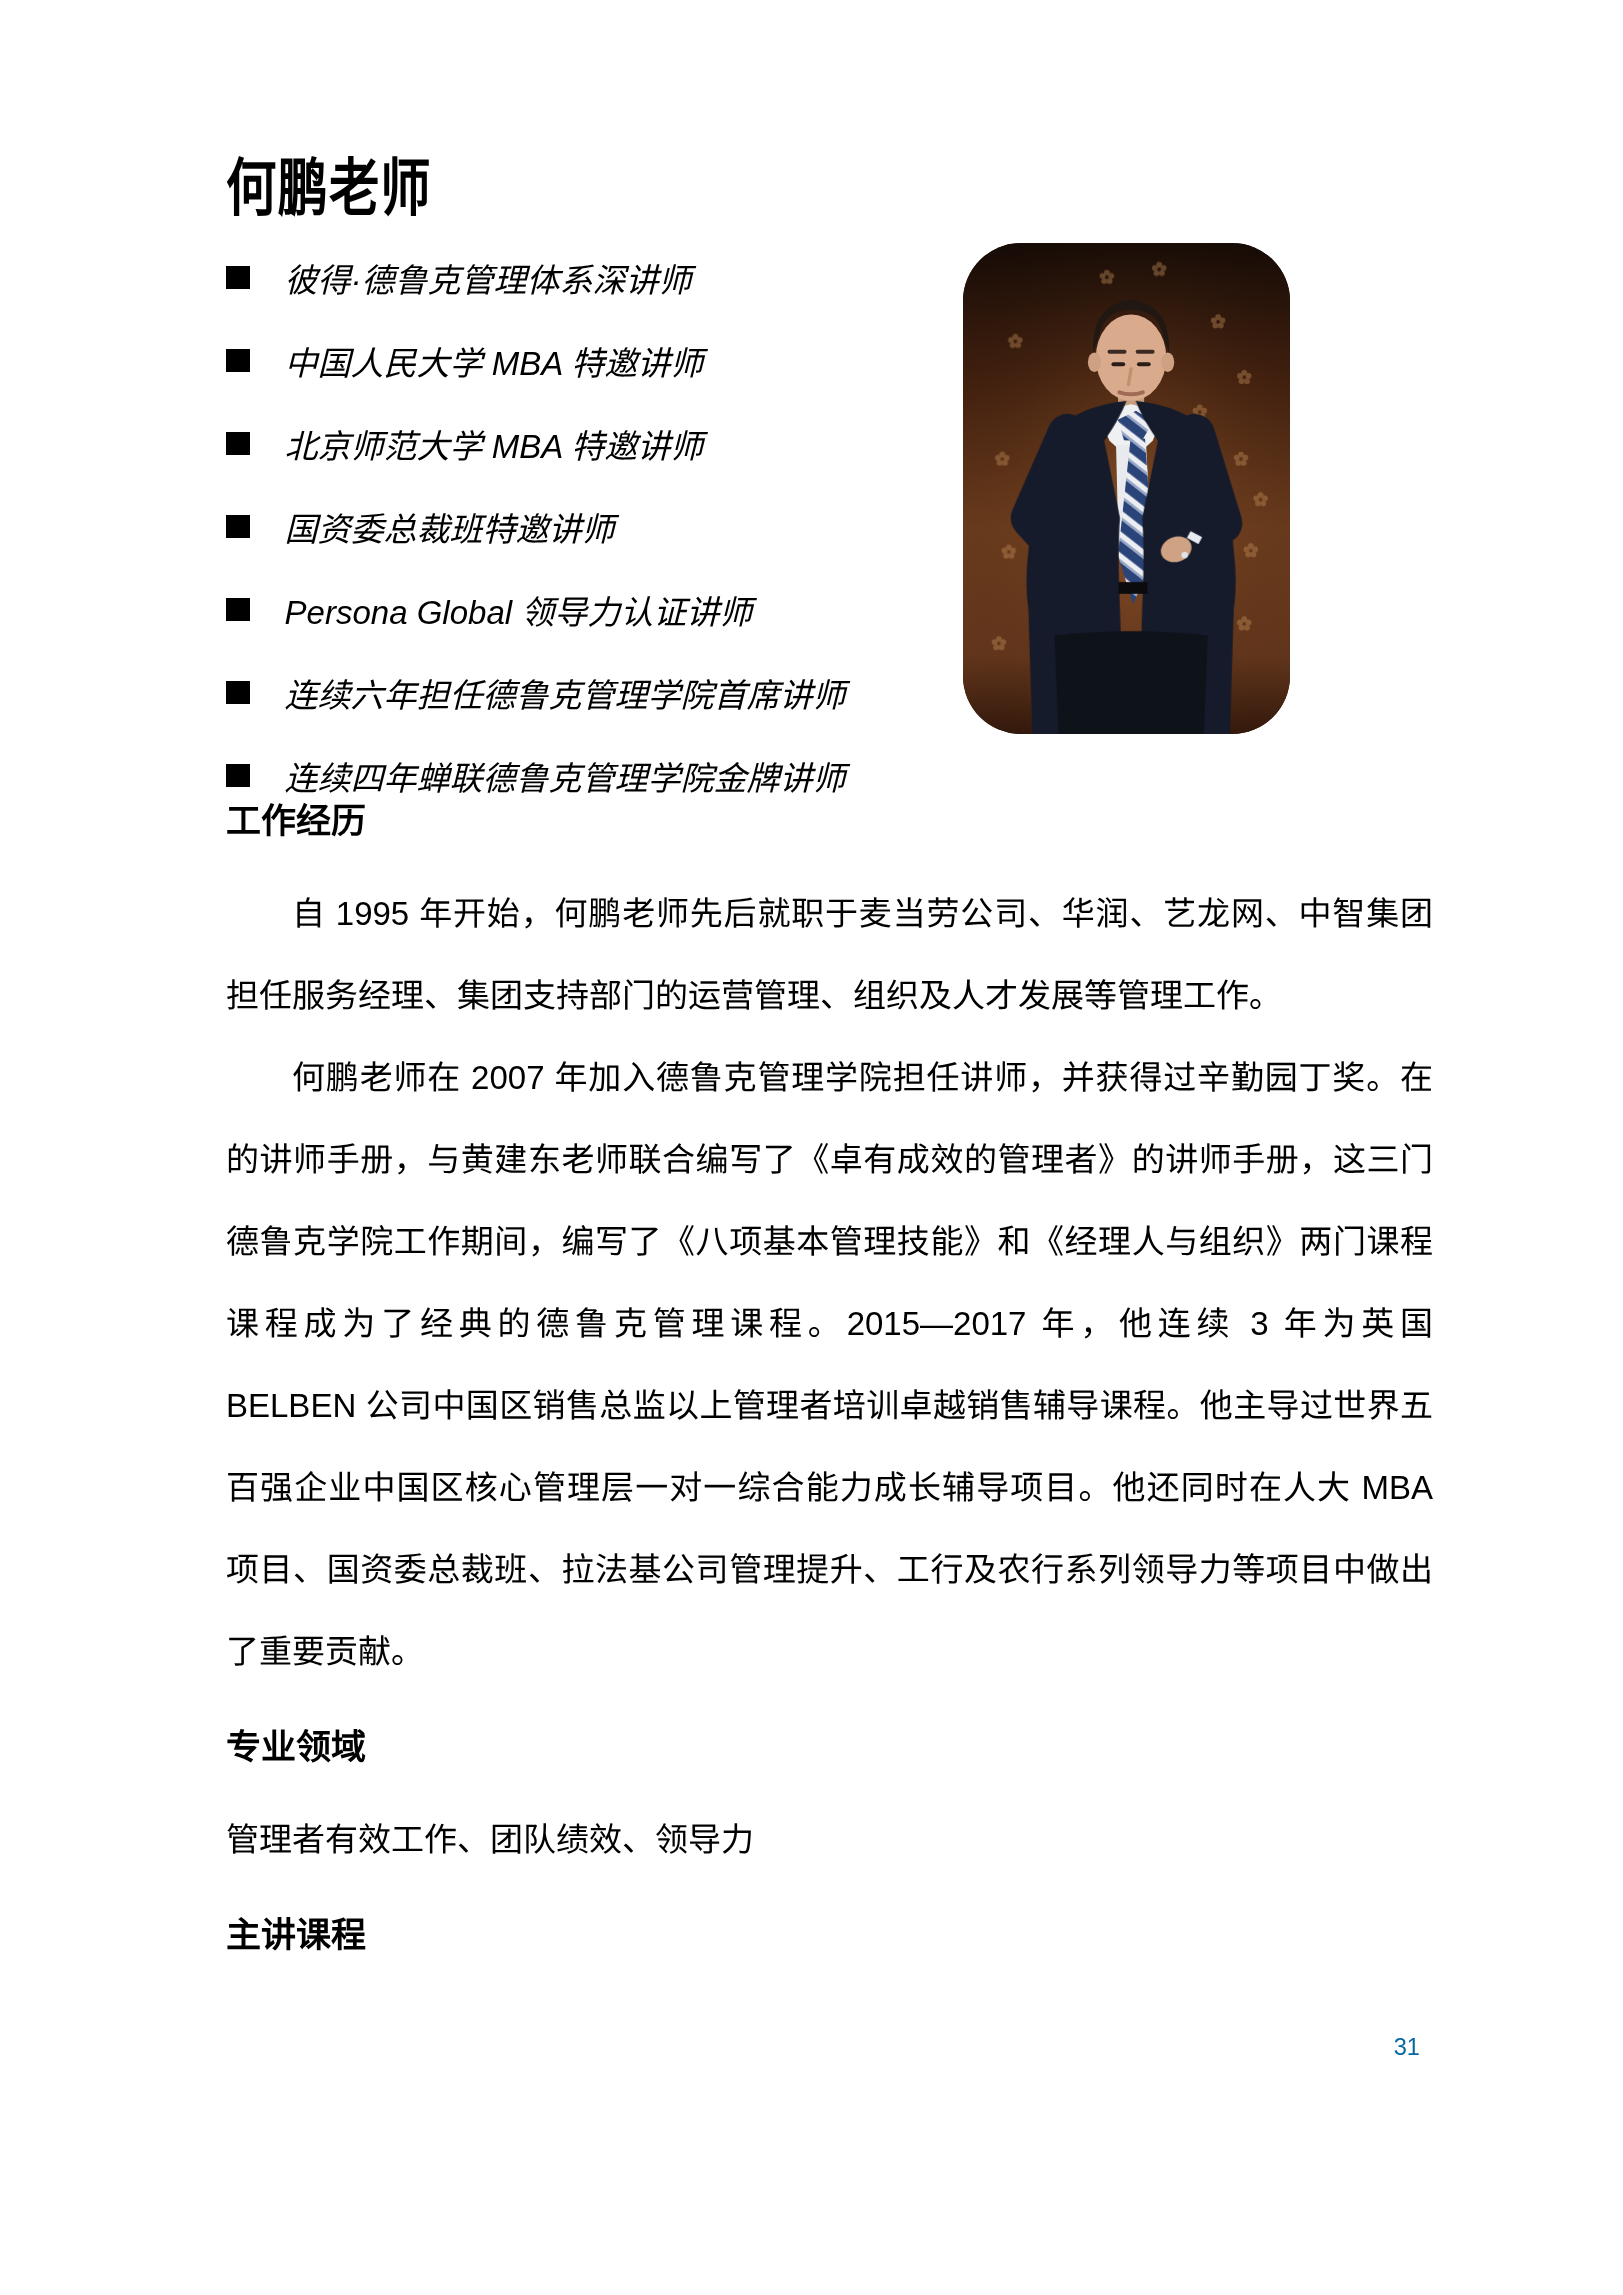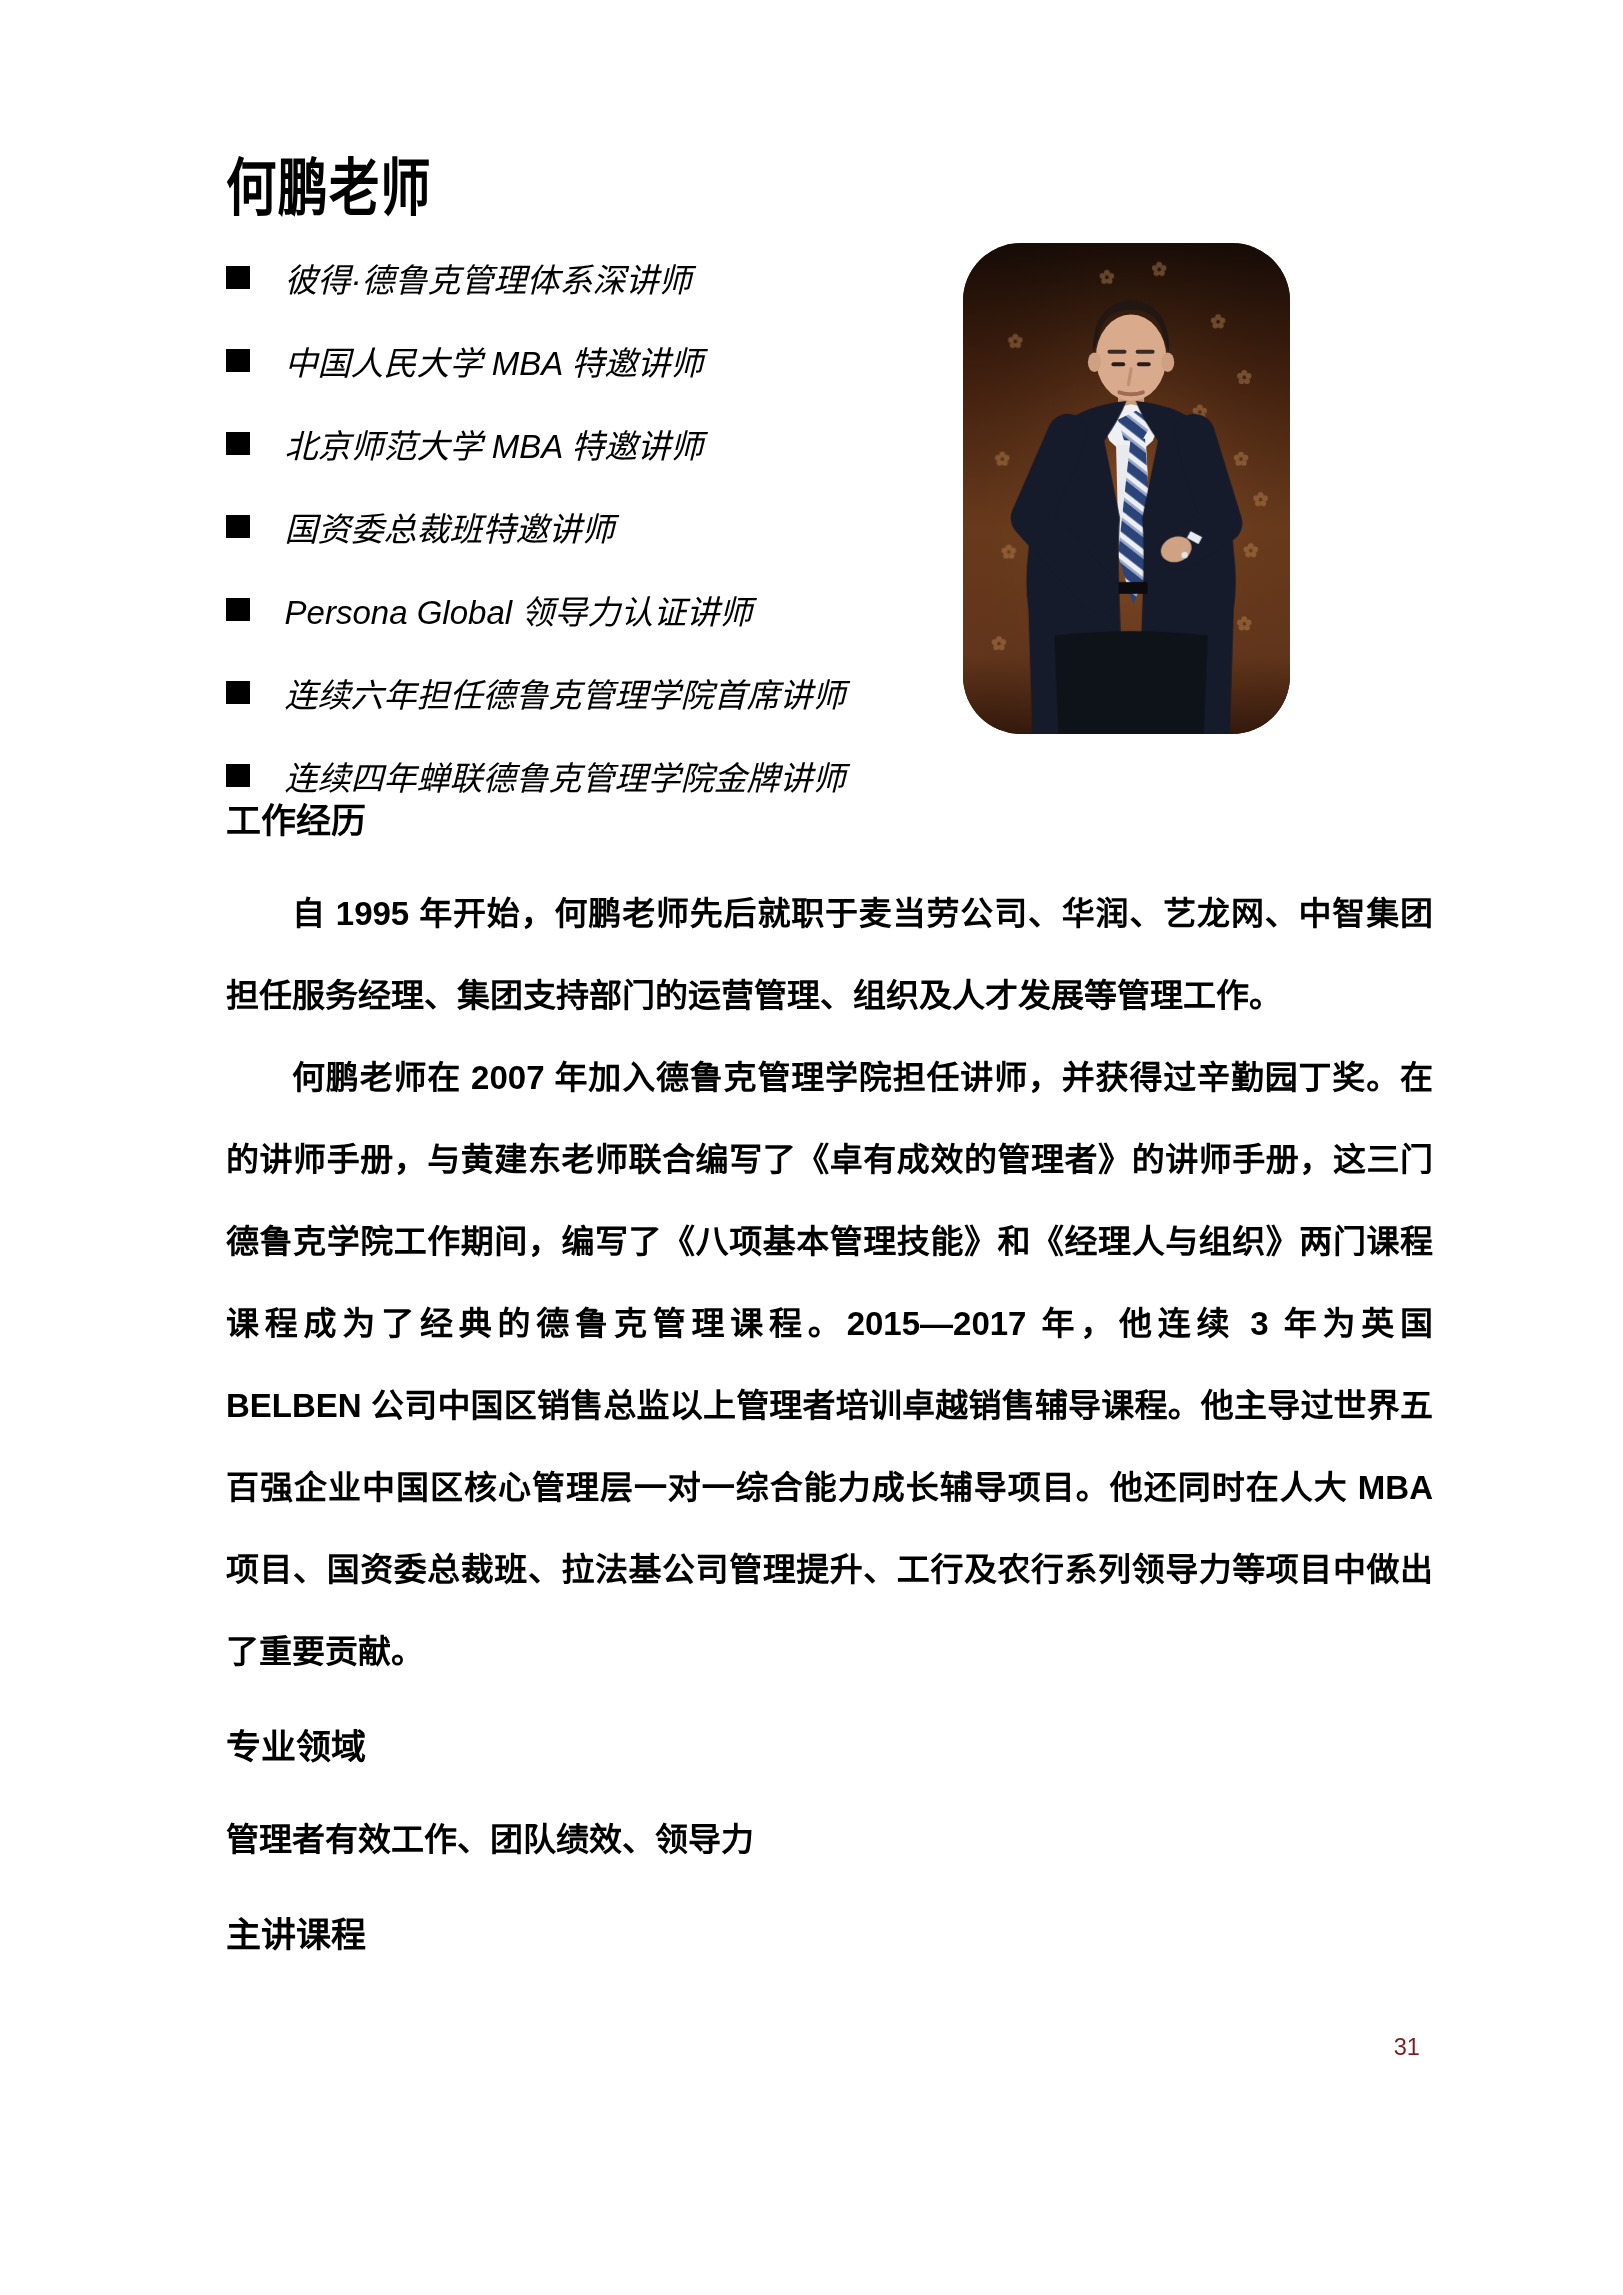--- a/index.html
+++ b/index.html
@@ -26,27 +26,26 @@
   }
   .photo svg{display:block;}
   #content{position:absolute;left:226px;top:801px;width:1207px;}
   .sec-heading{font-size:35px;font-weight:700;line-height:39px;margin:34px 0 33px 0;}
   .sec-heading:first-child{margin-top:0;}
   .para{margin:0;}
   .line{
     font-size:33px;line-height:82px;
     text-align:justify;text-align-last:justify;
     text-justify:inter-ideograph;
-    font-weight:bold;
   }
   .line.last{text-align-last:left;}
   .para.indent .line:first-child{text-indent:2em;}
   .page-number{
     position:absolute;left:1348px;top:2034px;width:72px;
-    font-size:23.6px;line-height:26px;color:#7f1d1d;text-align:right;
+    font-size:23.6px;line-height:26px;color:#0369a1;text-align:right;
   }
 </style>
 </head>
 <body>
 
 <div class="page">
 
   <div class="title">何鹏老师</div>
 
   <ul class="bullets">

